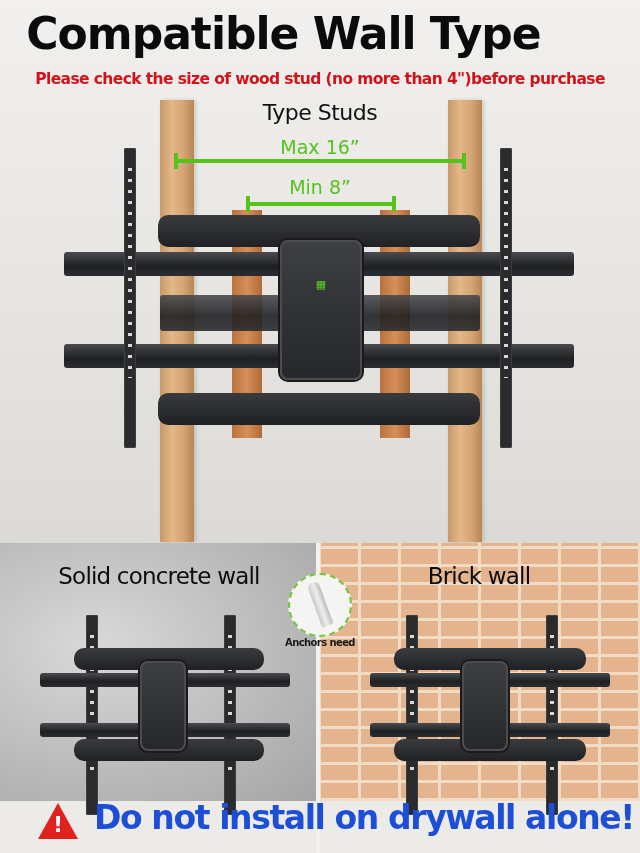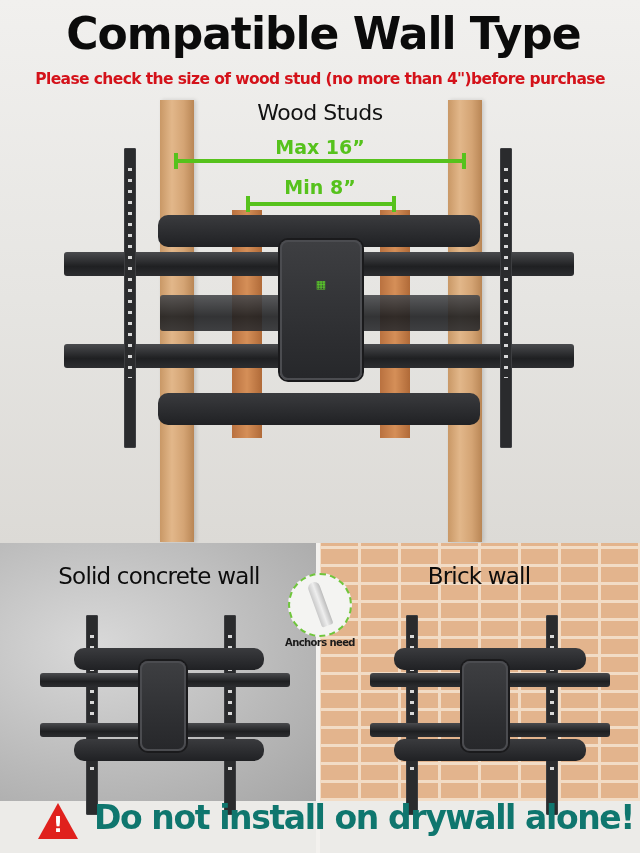--- a/index.html
+++ b/index.html
@@ -1,28 +1,28 @@
 <!DOCTYPE html>
 <html><head>
 <meta charset="utf-8">
 <style>
   html,body{margin:0;padding:0;}
   body{width:640px;height:853px;overflow:hidden;position:relative;font-family:"DejaVu Sans",sans-serif;background:#ecebe8;}
   .top{position:absolute;left:0;top:0;width:640px;height:543px;background:linear-gradient(180deg,#f1f0ee 0%,#e6e5e2 55%,#dcdad6 100%);overflow:hidden;}
-  .title{position:absolute;left:0;top:8px;width:567px;text-align:center;font-weight:bold;font-size:44px;color:#0b0b0b;letter-spacing:-1px;margin-left:40px;}
+  .title{position:absolute;left:0;top:8px;width:567px;text-align:center;font-weight:bold;font-size:44px;color:#0b0b0b;letter-spacing:-1px;}
   .subtitle{position:absolute;left:0;top:70px;width:640px;text-align:center;font-size:15.5px;color:#d4121a;letter-spacing:-0.6px;font-weight:bold;}
   .studs-label{position:absolute;left:0;top:100px;width:640px;text-align:center;font-size:22px;color:#111;letter-spacing:-0.5px;}
   .stud{position:absolute;top:100px;width:34px;height:442px;background:linear-gradient(90deg,#c99866 0%,#e2b78a 35%,#d4a474 70%,#b98655 100%);box-shadow:2px 0 4px rgba(0,0,0,.15);}
   .stud.left{left:160px;}
   .stud.right{left:448px;}
   .block{position:absolute;width:30px;height:228px;top:210px;background:linear-gradient(90deg,#b9713f,#d58f58,#b06a38);}
   .dim{position:absolute;height:4px;background:#56c21c;}
   .dim:before,.dim:after{content:"";position:absolute;top:-6px;width:4px;height:16px;background:#56c21c;}
   .dim:before{left:0;} .dim:after{right:0;}
-  .dim-label{position:absolute;font-weight:bold;color:#56c21c;font-size:19px;text-align:center;}
+  .dim-label{position:absolute;font-weight:normal;color:#56c21c;font-size:19px;text-align:center;}
   
   .rail{position:absolute;width:12px;background:#2a2b2d;border-radius:2px;box-shadow:inset 0 0 0 1px #3d3e41;}
   .rail .holes{position:absolute;left:4px;top:20px;width:4px;height:70%;background:repeating-linear-gradient(180deg,#d8d8d8 0 3px,transparent 3px 11px);}
   .bar{position:absolute;background:linear-gradient(180deg,#4a4b4e,#1f2022 60%,#2c2d30);border-radius:3px;}
   .plate{position:absolute;background:linear-gradient(180deg,#3a3b3e,#202124);border-radius:10px;}
   .center{position:absolute;background:linear-gradient(180deg,#3e3f42,#26272a);border-radius:8px;box-shadow:0 0 0 2px #1a1a1c, inset 0 0 0 2px #4b4c50;}
   .logo{position:absolute;color:#5cd12a;font-size:11px;font-weight:bold;text-align:center;}
   .bottom{position:absolute;top:543px;height:258px;}
   .concrete{left:0;width:318px;background:radial-gradient(ellipse at 30% 40%,#d9d9d9,#b9b9b9 60%,#a5a5a5);}
   .brick{left:318px;width:322px;background-color:#e3b48d;
@@ -32,35 +32,35 @@
   }
   .brick:after{content:"";position:absolute;inset:0;background:repeating-linear-gradient(0deg,transparent 0 18px,rgba(0,0,0,0) 18px 36px);}
   .divider{position:absolute;left:316px;top:543px;width:4px;height:310px;background:#f3f1ee;}
   .section-label{position:absolute;top:20px;width:100%;text-align:center;font-size:23px;color:#0c0c0c;letter-spacing:-0.8px;}
   .anchor-circle{position:absolute;left:288px;top:573px;width:60px;height:60px;border-radius:50%;background:#f4f4f2;border:2px dashed #6fc63b;}
   .anchor-shape{position:absolute;left:24px;top:6px;width:12px;height:46px;background:linear-gradient(90deg,#c9c9c9,#eee,#bcbcbc);border-radius:6px 6px 2px 2px;transform:rotate(-20deg);}
   .anchor-label{position:absolute;left:272px;top:637px;width:96px;text-align:center;font-size:10px;font-weight:bold;color:#1a1a1a;letter-spacing:-0.6px;}
   .warning{position:absolute;left:0;top:795px;width:640px;height:54px;}
   .warn-icon{position:absolute;left:38px;top:8px;width:0;height:0;border-left:20px solid transparent;border-right:20px solid transparent;border-bottom:36px solid #e0211d;}
   .warn-mark{position:absolute;left:52px;top:18px;width:12px;text-align:center;color:#fff;font-weight:bold;font-size:22px;line-height:24px;}
-  .warn-text{position:absolute;left:94px;top:3px;font-size:33px;font-weight:bold;color:#0f766e;letter-spacing:-1.4px;}
+  .warn-text{position:absolute;left:94px;top:3px;font-size:33px;font-weight:bold;color:#1d4ed8;letter-spacing:-1.4px;}
 </style>
 </head>
 <body>
 
 <div class="top">
   <div class="title">Compatible Wall Type</div>
   <div class="subtitle">Please check the size of wood stud (no more than 4")before purchase</div>
 
   <div class="stud left"></div>
   <div class="stud right"></div>
   <div class="block" style="left:232px;"></div>
   <div class="block" style="left:380px;"></div>
 
-  <div class="studs-label">Wood Studs</div>
+  <div class="studs-label">Type Studs</div>
 
   <div class="dim-label" style="left:250px;top:136px;width:140px;">Max 16”</div>
   <div class="dim" style="left:174px;top:159px;width:292px;"></div>
   <div class="dim-label" style="left:260px;top:176px;width:120px;">Min 8”</div>
   <div class="dim" style="left:246px;top:202px;width:150px;"></div>
 
   <div>
     <div class="plate" style="left:158px;top:215px;width:322px;height:32px;"></div>
     <div class="plate" style="left:158px;top:393px;width:322px;height:32px;"></div>
     <div class="bar" style="left:64px;top:252px;width:510px;height:24px;"></div>

